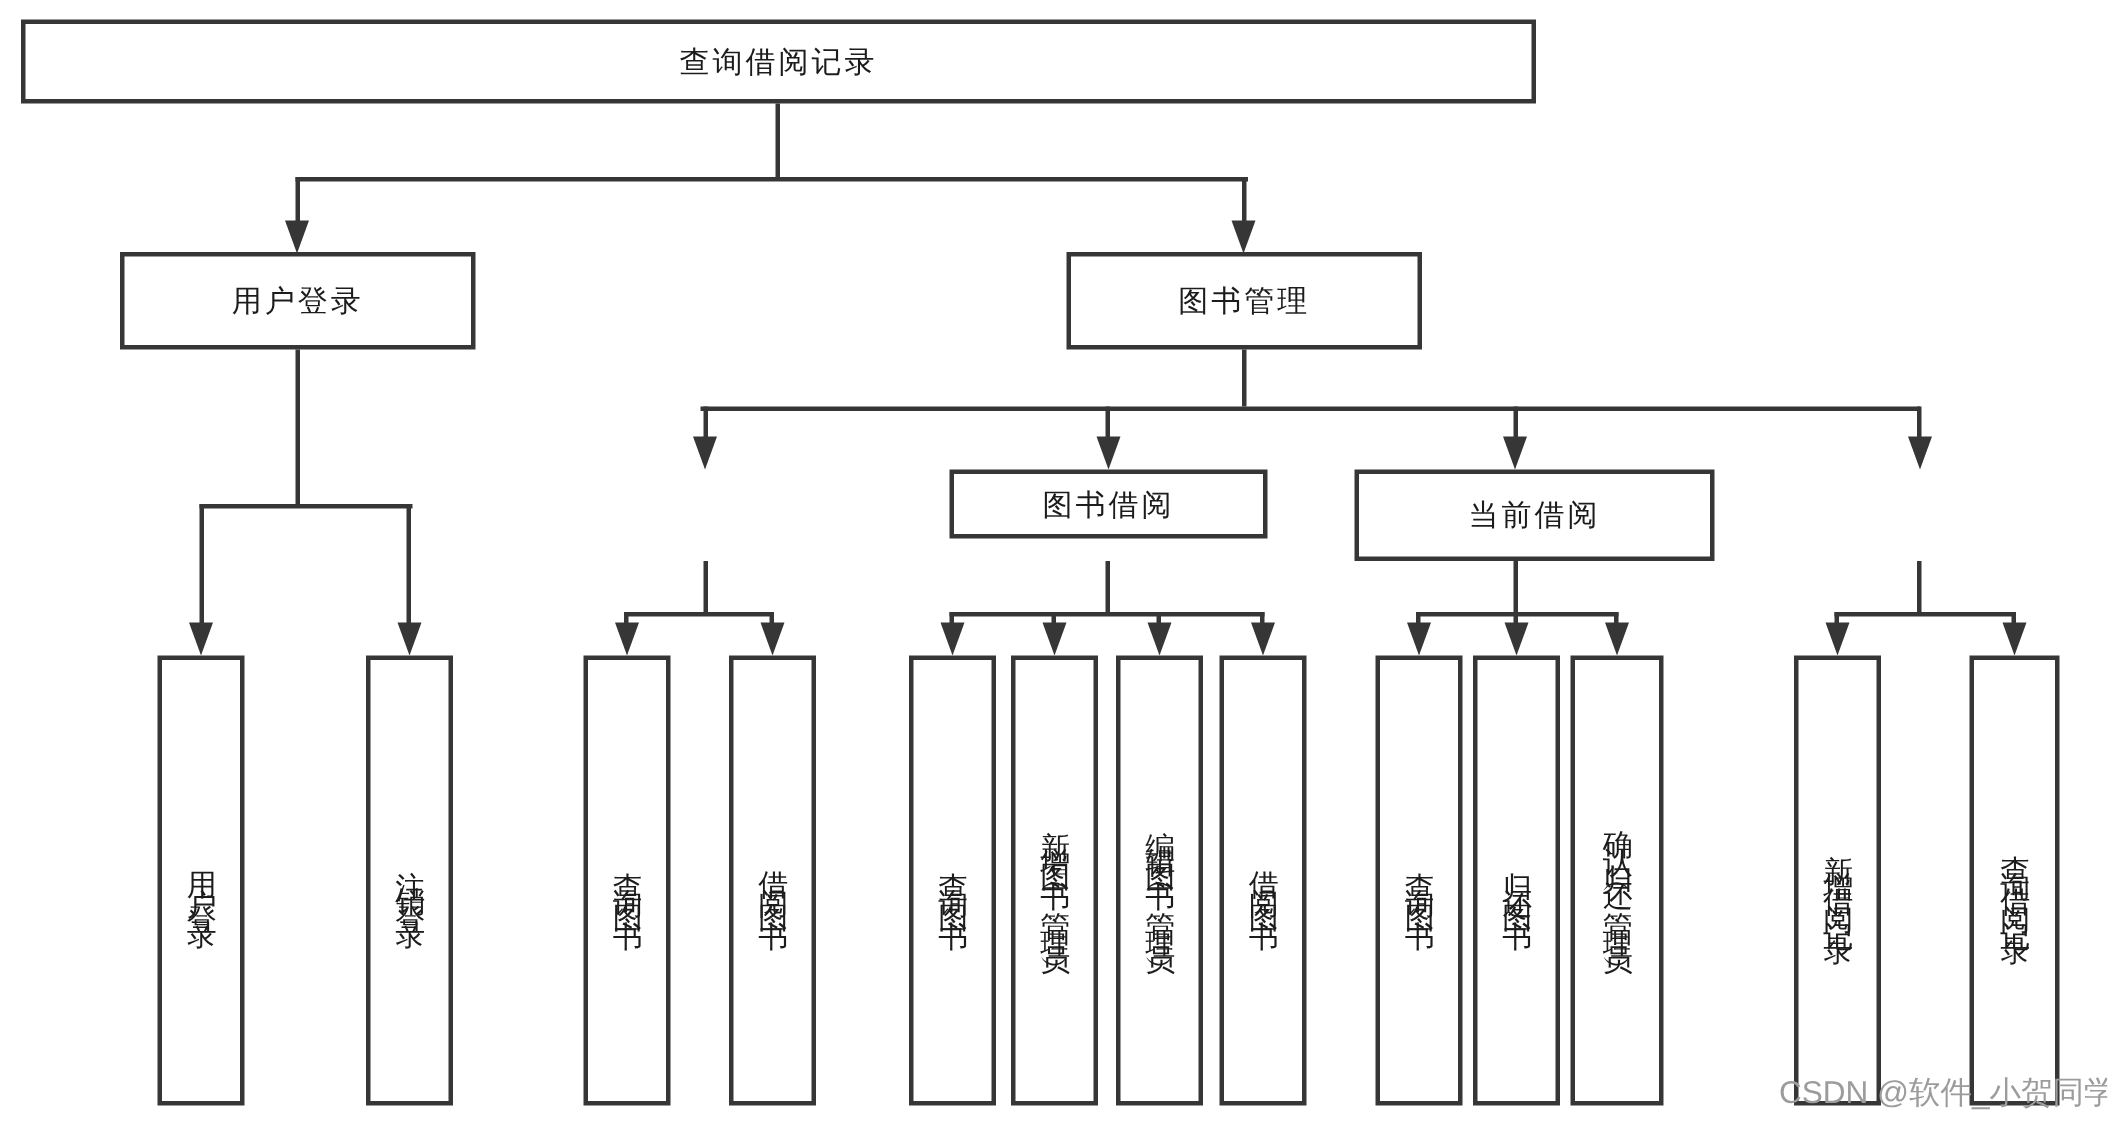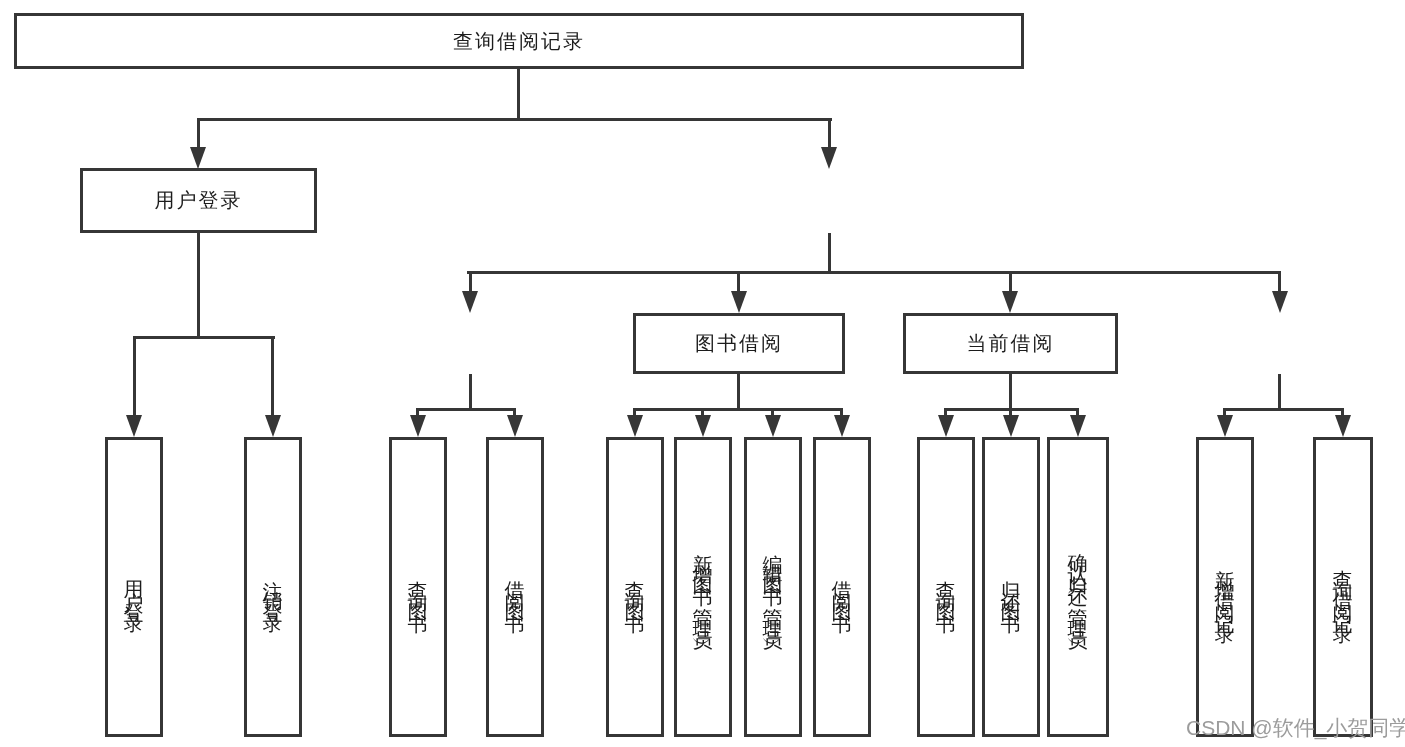--- a/index.html
+++ b/index.html
@@ -40,43 +40,46 @@
   <div class="vl" style="left:517px;top:69px;height:49px;"></div>
   <div class="hl" style="left:197px;top:118px;width:635px;"></div>
   <div class="vl" style="left:197px;top:118px;height:32px;"></div>
   <div class="vl" style="left:828px;top:118px;height:32px;"></div>
   <div class="arr" style="left:190px;top:147px;"></div>
   <div class="arr" style="left:821px;top:147px;"></div>
 
   <div class="node" style="left:80px;top:168px;width:237px;height:65px;">
     <span class="lbl">用户登录</span>
   </div>
+  <div class="node" style="left:711px;top:168px;width:237px;height:65px;">
+    <span class="lbl">图书管理</span>
+  </div>
 
   <div class="vl" style="left:197px;top:233px;height:103px;"></div>
   <div class="hl" style="left:133px;top:336px;width:142px;"></div>
   <div class="vl" style="left:133px;top:336px;height:81px;"></div>
   <div class="vl" style="left:271px;top:336px;height:81px;"></div>
   <div class="arr" style="left:126px;top:415px;"></div>
   <div class="arr" style="left:265px;top:415px;"></div>
 
   <div class="vl" style="left:828px;top:233px;height:38px;"></div>
   <div class="hl" style="left:467px;top:271px;width:813px;"></div>
   <div class="vl" style="left:469px;top:271px;height:24px;"></div>
   <div class="vl" style="left:737px;top:271px;height:24px;"></div>
   <div class="vl" style="left:1009px;top:271px;height:24px;"></div>
   <div class="vl" style="left:1278px;top:271px;height:24px;"></div>
   <div class="arr" style="left:462px;top:291px;"></div>
   <div class="arr" style="left:731px;top:291px;"></div>
   <div class="arr" style="left:1002px;top:291px;"></div>
   <div class="arr" style="left:1272px;top:291px;"></div>
 
-  <div class="node" style="left:633px;top:313px;width:212px;height:61px;">
+  <div class="node" style="left:633px;top:313px;width:212px;height:46px;">
     <span class="lbl">图书借阅</span>
   </div>
-  <div class="node" style="left:903px;top:313px;width:215px;height:61px;">
+  <div class="node" style="left:903px;top:313px;width:240px;height:61px;">
     <span class="lbl">当前借阅</span>
   </div>
 
   <div class="vl" style="left:469px;top:374px;height:34px;"></div>
   <div class="hl" style="left:416px;top:408px;width:100px;"></div>
   <div class="vl" style="left:416px;top:408px;height:10px;"></div>
   <div class="vl" style="left:513px;top:408px;height:10px;"></div>
   <div class="arr" style="left:410px;top:415px;"></div>
   <div class="arr" style="left:507px;top:415px;"></div>
 

